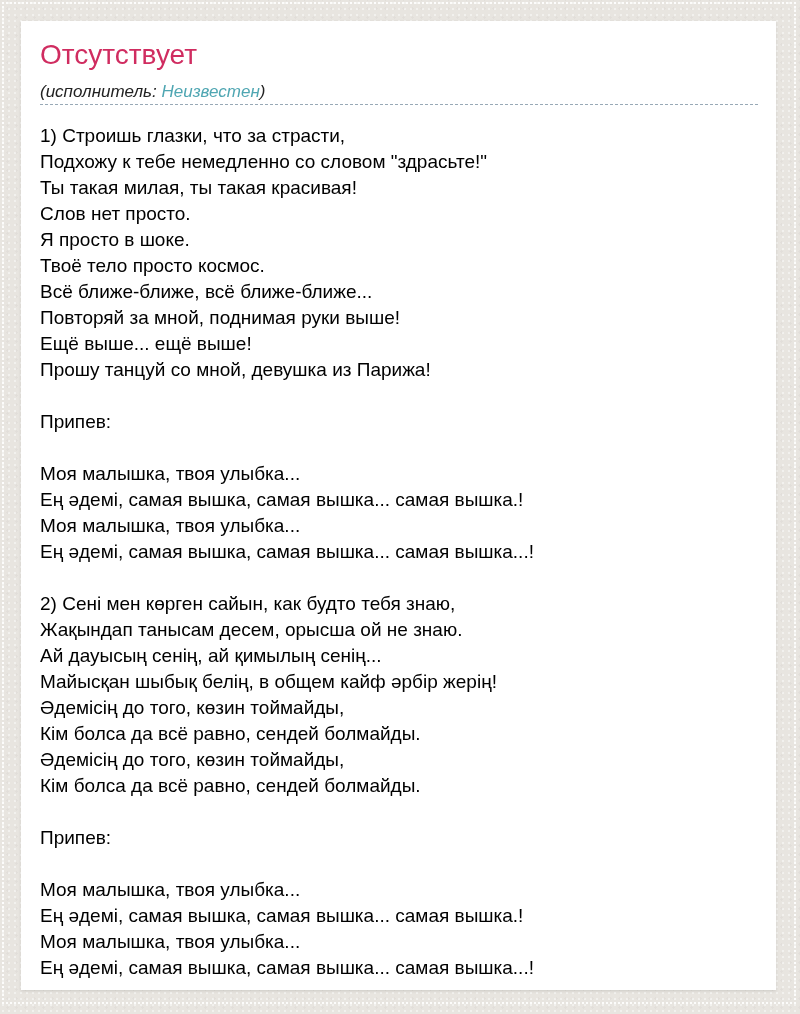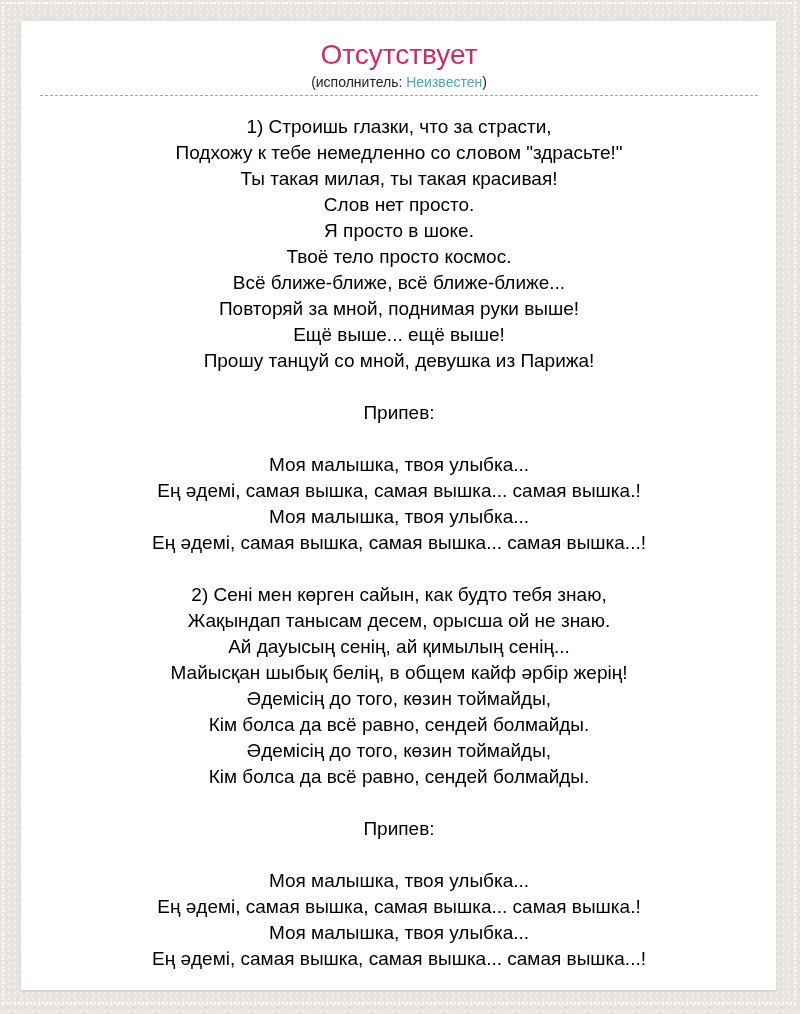--- a/index.html
+++ b/index.html
@@ -40,38 +40,38 @@
   }
   .card {
     position: absolute;
     left: 21px;
     top: 21px;
     width: 755px;
     height: 969px;
     background: var(--card-color);
     box-shadow: 0 1px 3px rgba(0,0,0,0.12);
     padding: 19px 18px 0 19px;
-    text-align: center;
   }
   .song-header {
     border-bottom: 1px dashed var(--separator-color);
     padding-bottom: 3px;
   }
   .song-title {
     margin: 0;
     font-size: 28px;
     line-height: 30px;
     font-weight: 400;
     color: var(--title-color);
   }
   .artist-line {
-    margin-top: 3px;
-    font-size: 14px;
+    margin-top: 12px;
+    font-size: 17px;
     line-height: 19px;
     color: var(--header-text-color);
+    font-style: italic;
   }
   .artist-link {
     color: var(--artist-link-color);
     text-decoration: none;
     cursor: pointer;
   }
   .lyrics {
     margin-top: 18px;
     font-size: 19px;
     line-height: 26px;

